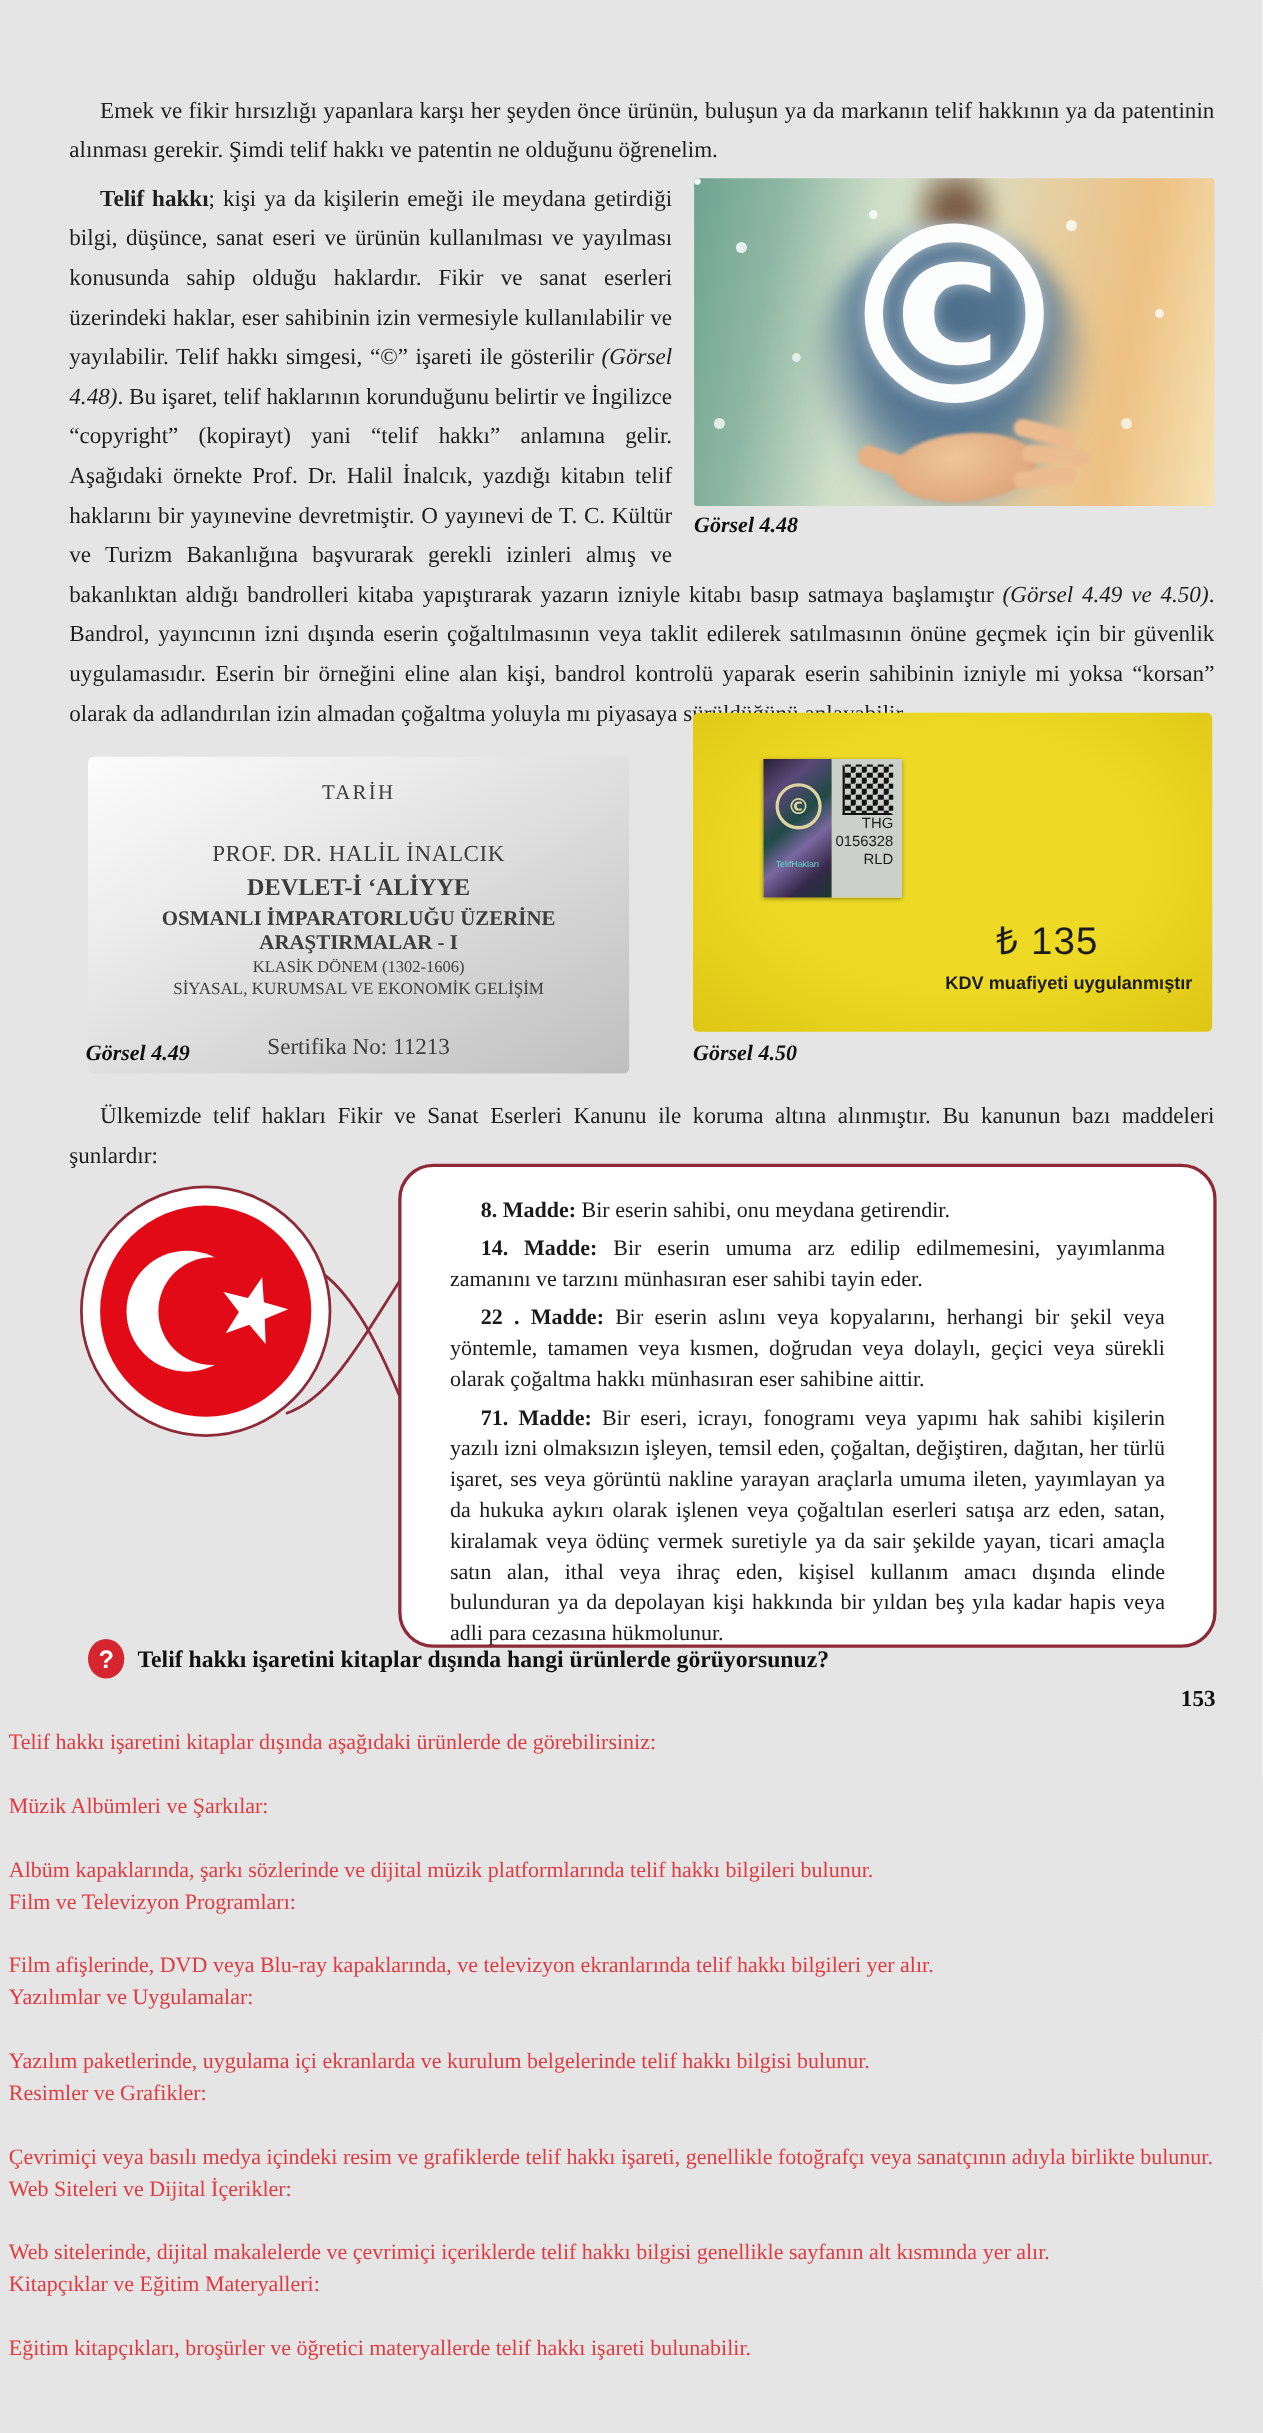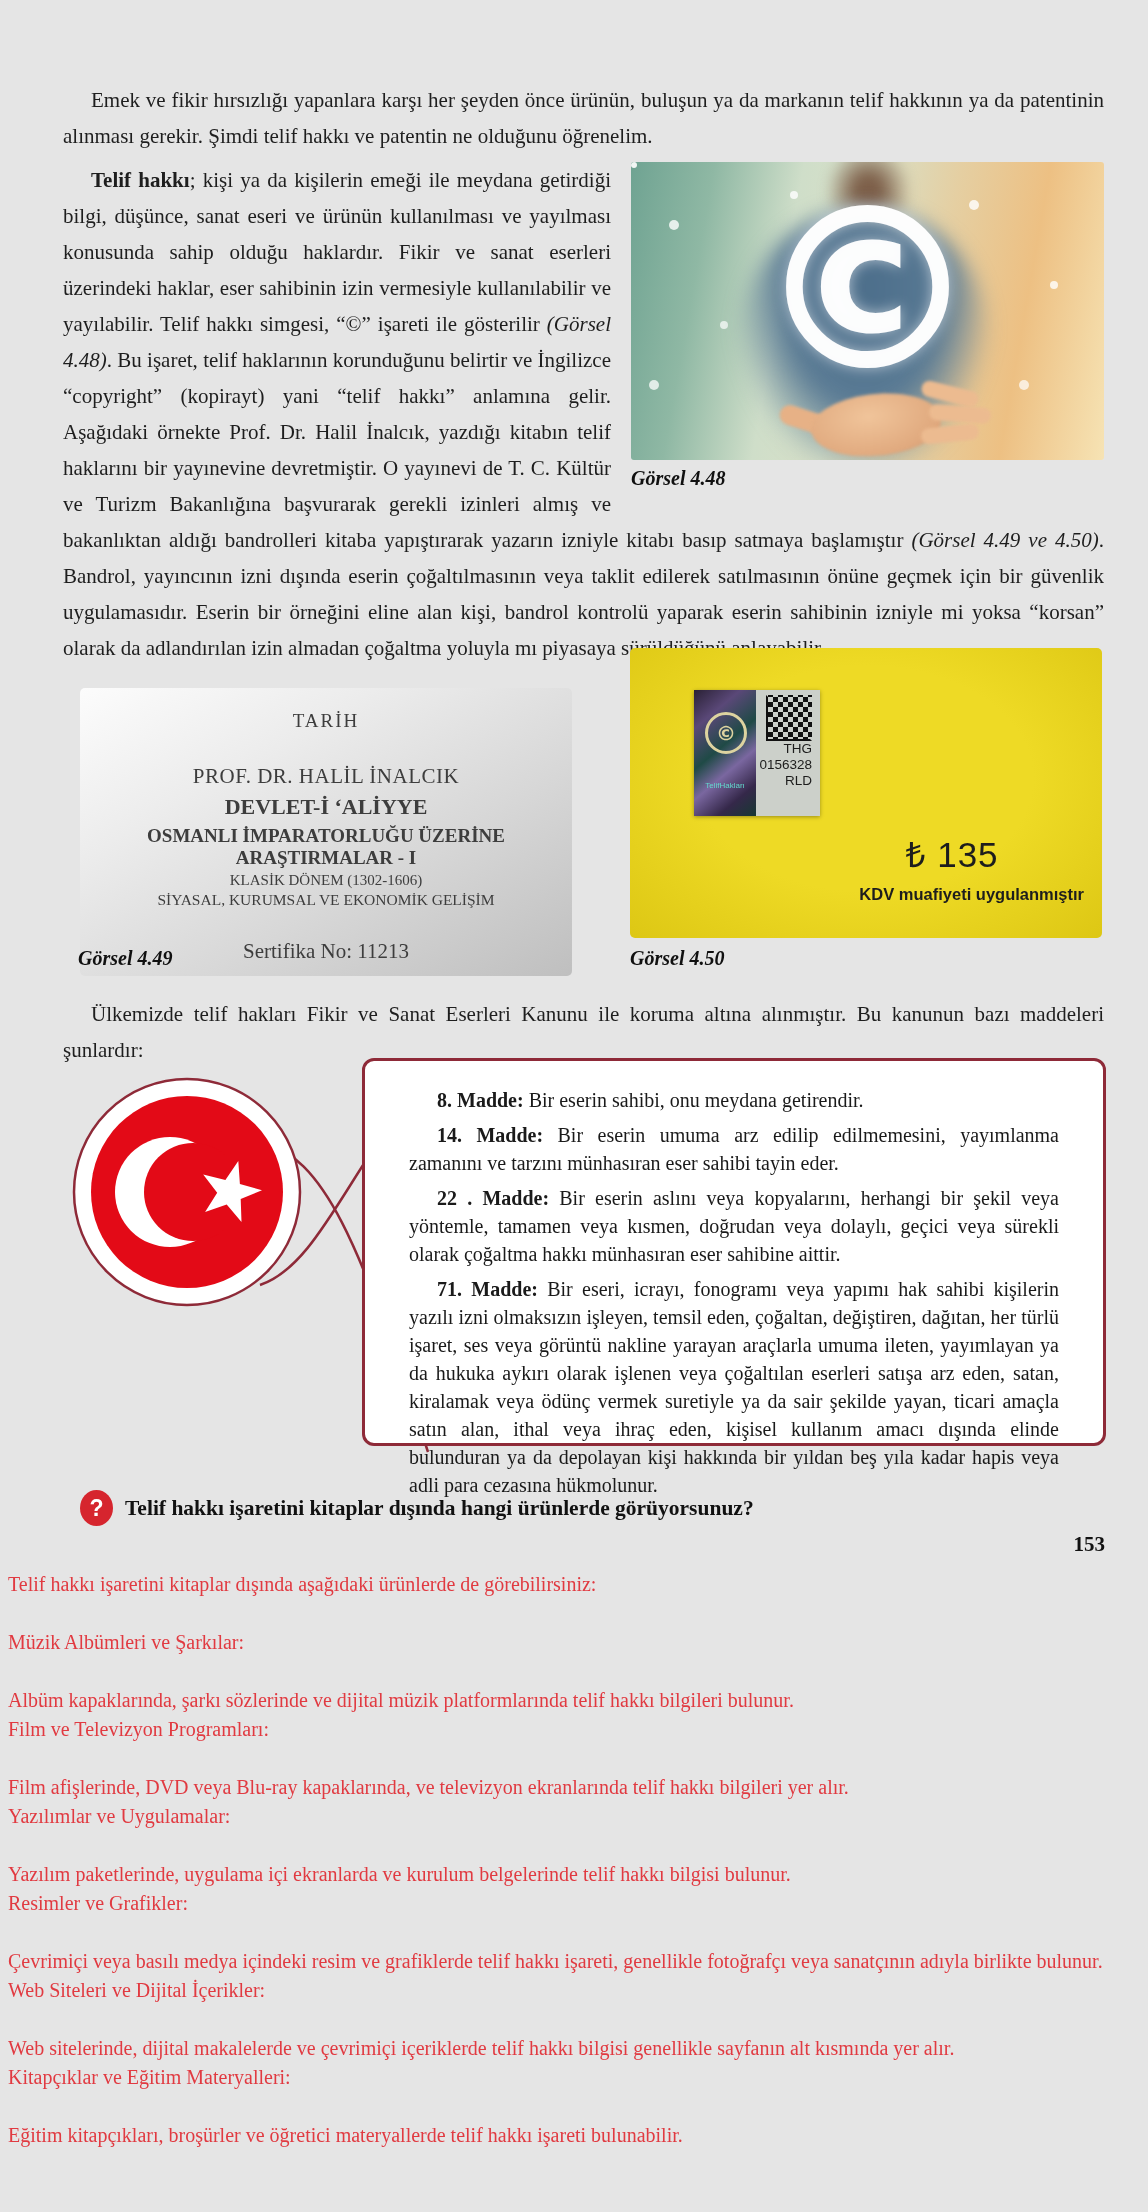--- a/index.html
+++ b/index.html
@@ -74,22 +74,22 @@
   .price-block{position:absolute;left:190px;top:182px;width:264px;text-align:center;color:#1d1d1d;
     font-family:"Liberation Sans",sans-serif;}
   .price{font-size:35px;letter-spacing:1px;}
   .price-note{font-size:16.5px;font-weight:bold;margin-top:8px;text-align:right;}
 
   
   #law-par{position:absolute;left:63px;top:996px;width:1041px;}
 
   
   #bubble-svg{position:absolute;left:0;top:1040px;width:1148px;height:460px;pointer-events:none;}
-  #bubble{position:absolute;left:362px;top:1058px;width:744px;height:388px;box-sizing:border-box;
-    border:3px solid #8e2a38;border-radius:12px;background:#fff;padding:25px 44px 0 44px;}
+  #bubble{position:absolute;left:362px;top:1058px;width:744px;height:440px;box-sizing:border-box;
+    border:3px solid #8e2a38;border-radius:32px;background:#fff;padding:25px 44px 0 44px;}
   #bubble p{font-size:20px;line-height:28px;text-align:justify;text-indent:28px;margin:0 0 7px 0;color:#1a1a1a;}
 
   
   #question{position:absolute;left:80px;top:1490px;width:1000px;display:flex;align-items:center;}
   .q-icon{width:33px;height:36px;border-radius:50%;background:#d6252e;color:#fff;display:flex;
     align-items:center;justify-content:center;font-family:"Liberation Sans",sans-serif;
     font-size:23px;font-weight:bold;flex:0 0 auto;}
   .q-text{margin-left:12px;font-size:21.5px;font-weight:bold;color:#111;}
 
   #page-number{position:absolute;left:1010px;top:1532px;width:95px;text-align:right;

